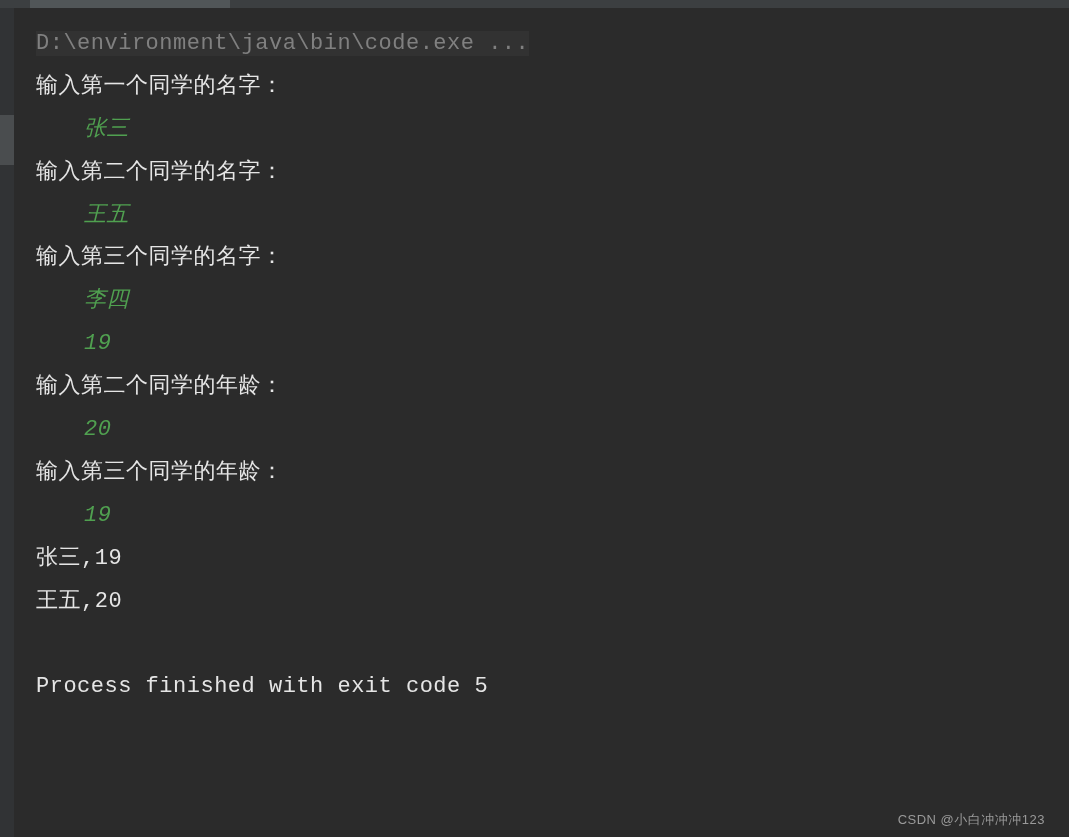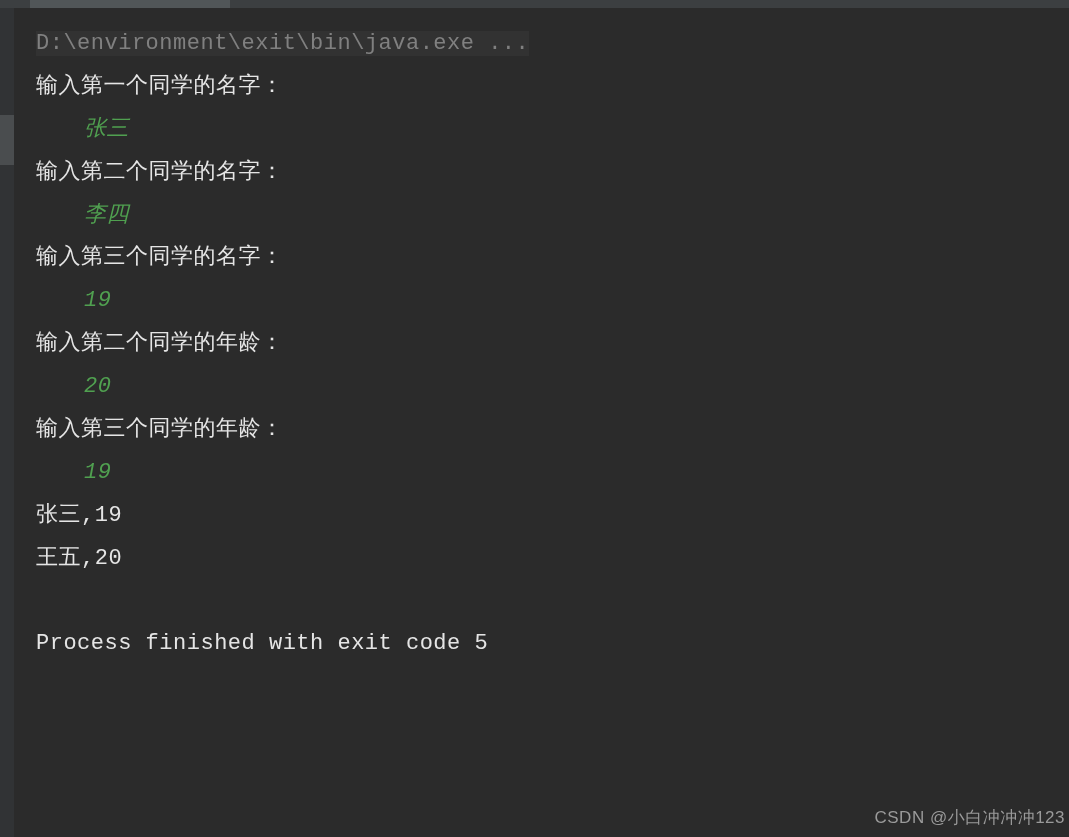--- a/index.html
+++ b/index.html
@@ -68,23 +68,23 @@
     .line {
       display: block;
       white-space: pre;
     }
     .empty-line {
       height: 1.95em;
     }
     .watermark {
       position: absolute;
       bottom: 8px;
-      right: 4px;
+      right: 24px;
       color: #9a9a9a;
-      font-size: 17px;
+      font-size: 13px;
       font-family: "Microsoft YaHei", sans-serif;
       letter-spacing: 0.5px;
     }
     .scrollbar-track {
       position: absolute;
       right: 0;
       top: 8px;
       width: 12px;
       height: calc(100% - 8px);
       background-color: #2b2b2b;
@@ -93,26 +93,27 @@
 </head>
 <body>
 
 <div class="top-bar"></div>
 <div class="tab-indicator"></div>
 <div class="left-gutter"></div>
 <div class="gutter-highlight"></div>
 <div class="scrollbar-track"></div>
 
 <div class="console-area">
-  <span class="line"><span class="cmd-line">D:\environment\exit\bin\java.exe ...</span></span>
+  <span class="line"><span class="cmd-line">D:\environment\java\bin\code.exe ...</span></span>
   <span class="line output-line">输入第一个同学的名字：</span>
   <span class="line input-line">张三</span>
   <span class="line output-line">输入第二个同学的名字：</span>
+  <span class="line input-line">王五</span>
+  <span class="line output-line">输入第三个同学的名字：</span>
   <span class="line input-line">李四</span>
-  <span class="line output-line">输入第三个同学的名字：</span>
   <span class="line input-line">19</span>
   <span class="line output-line">输入第二个同学的年龄：</span>
   <span class="line input-line">20</span>
   <span class="line output-line">输入第三个同学的年龄：</span>
   <span class="line input-line">19</span>
   <span class="line output-line">张三,19</span>
   <span class="line output-line">王五,20</span>
   <span class="line empty-line"></span>
   <span class="line output-line">Process finished with exit code 5</span>
 </div>

